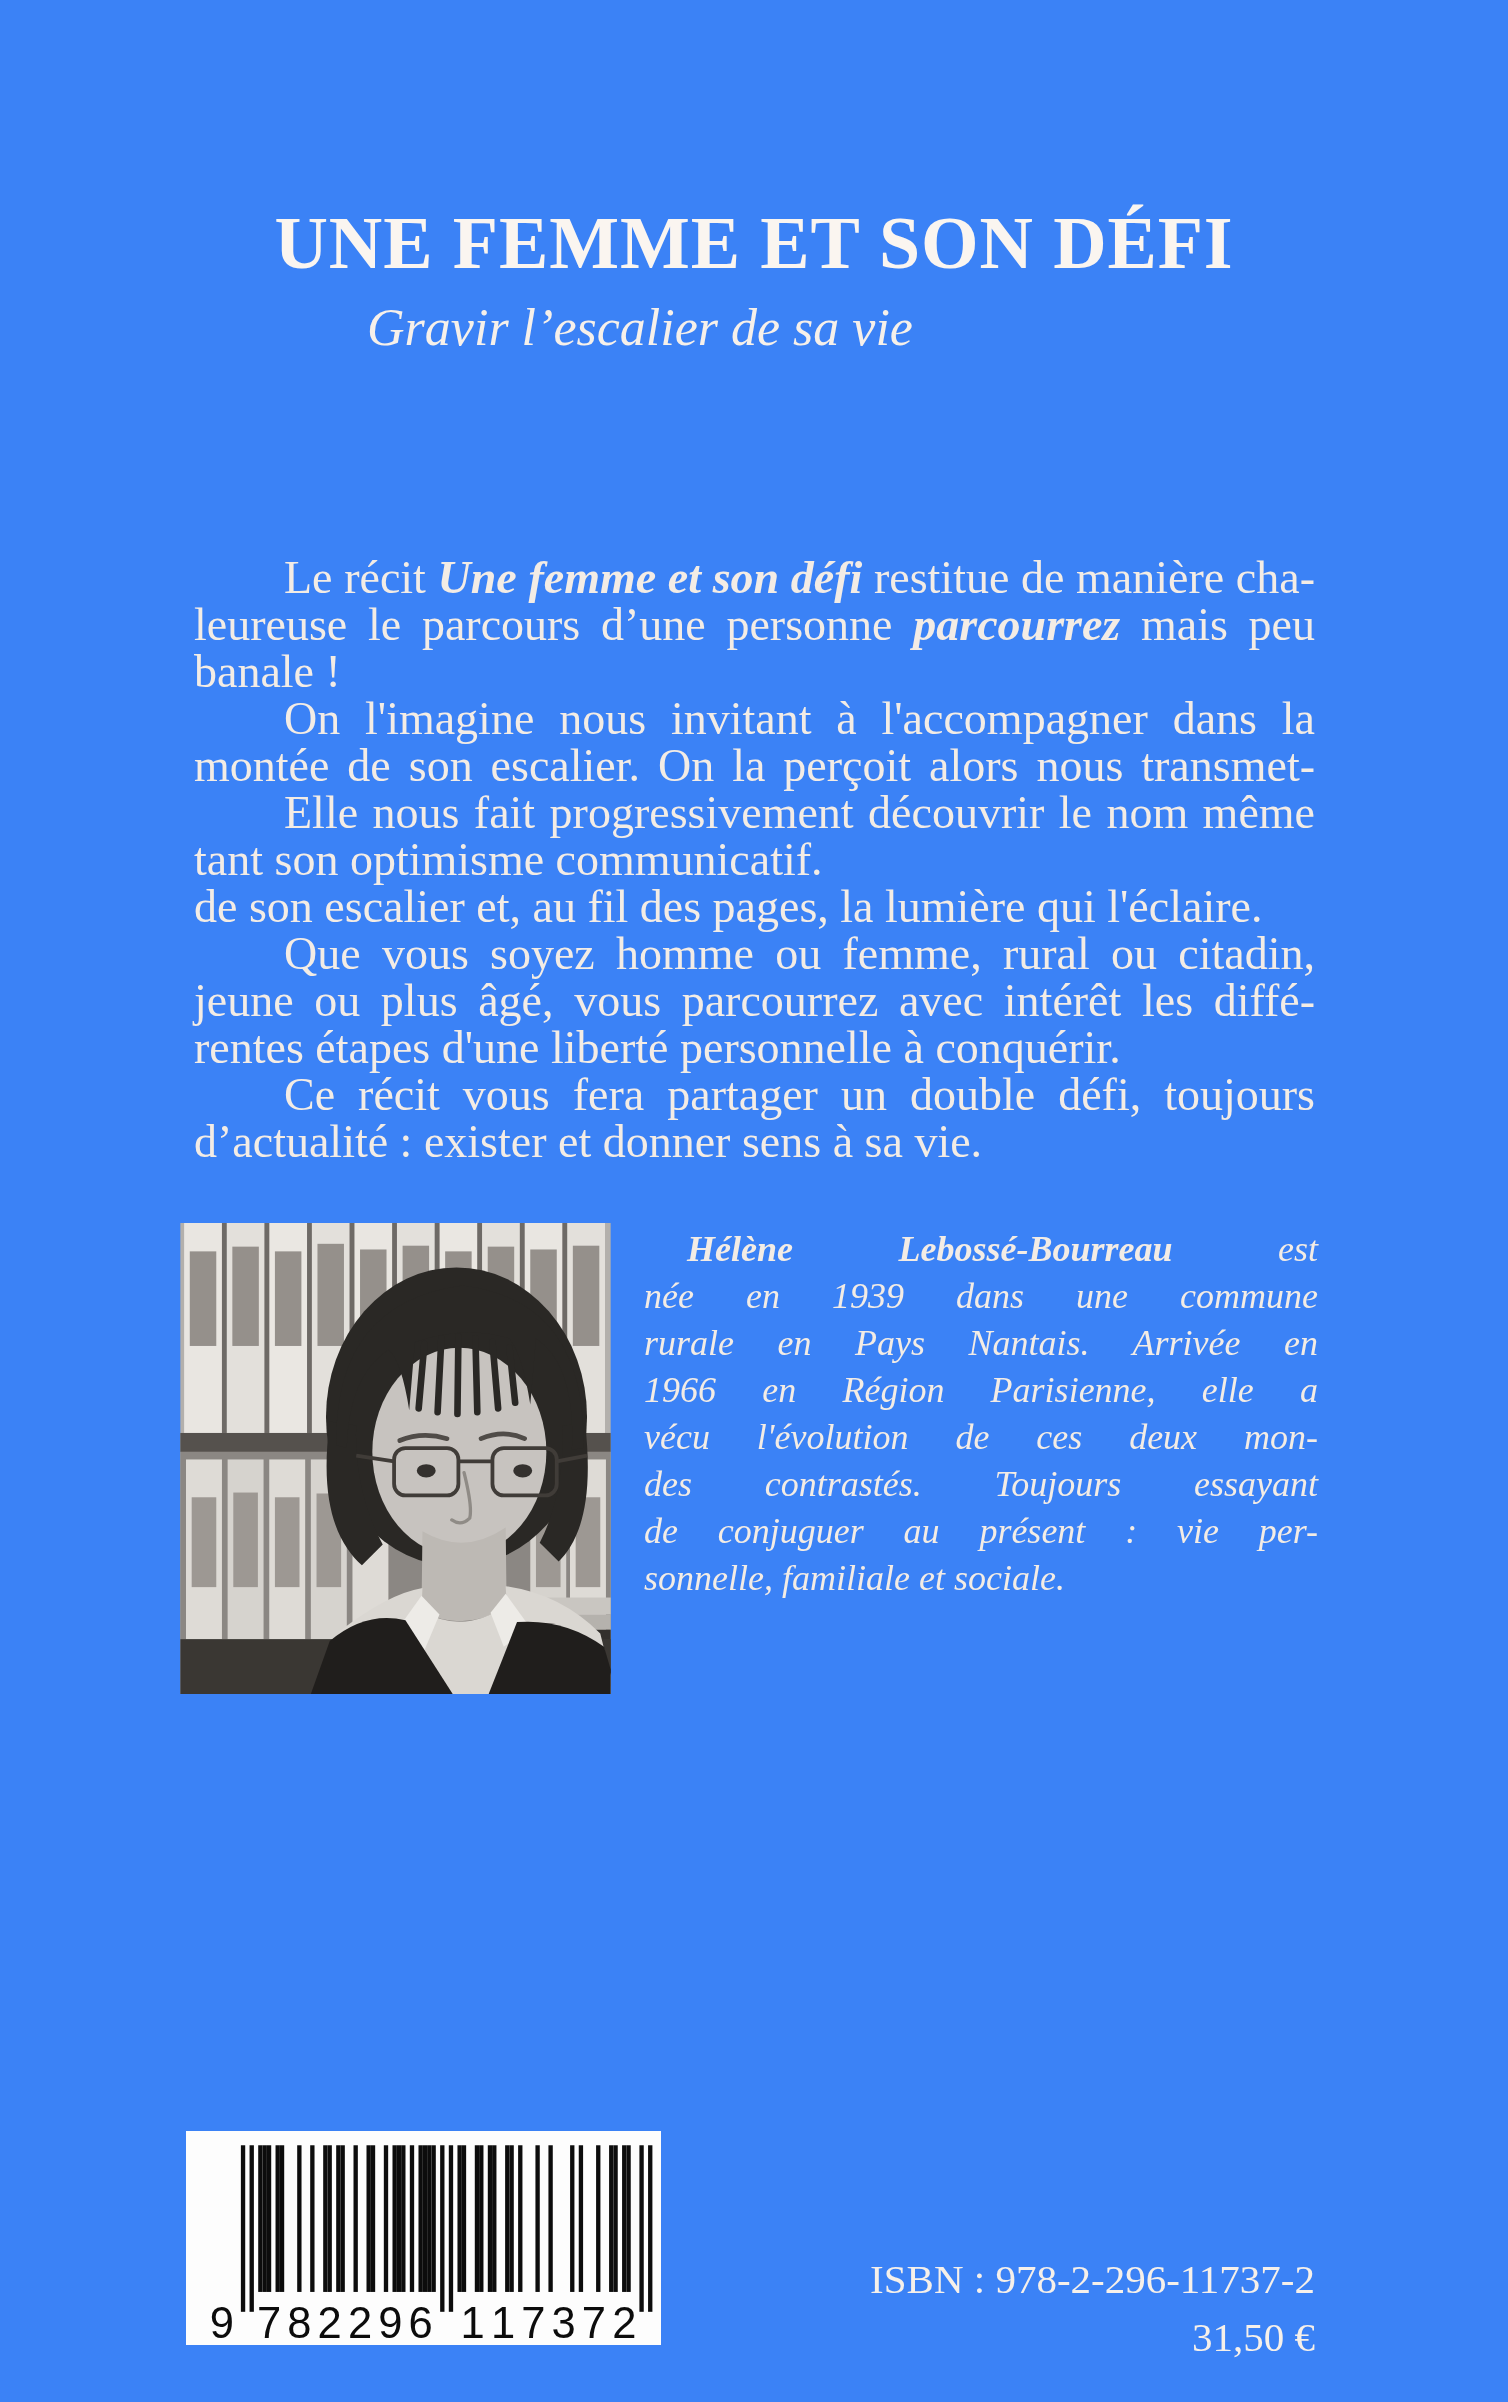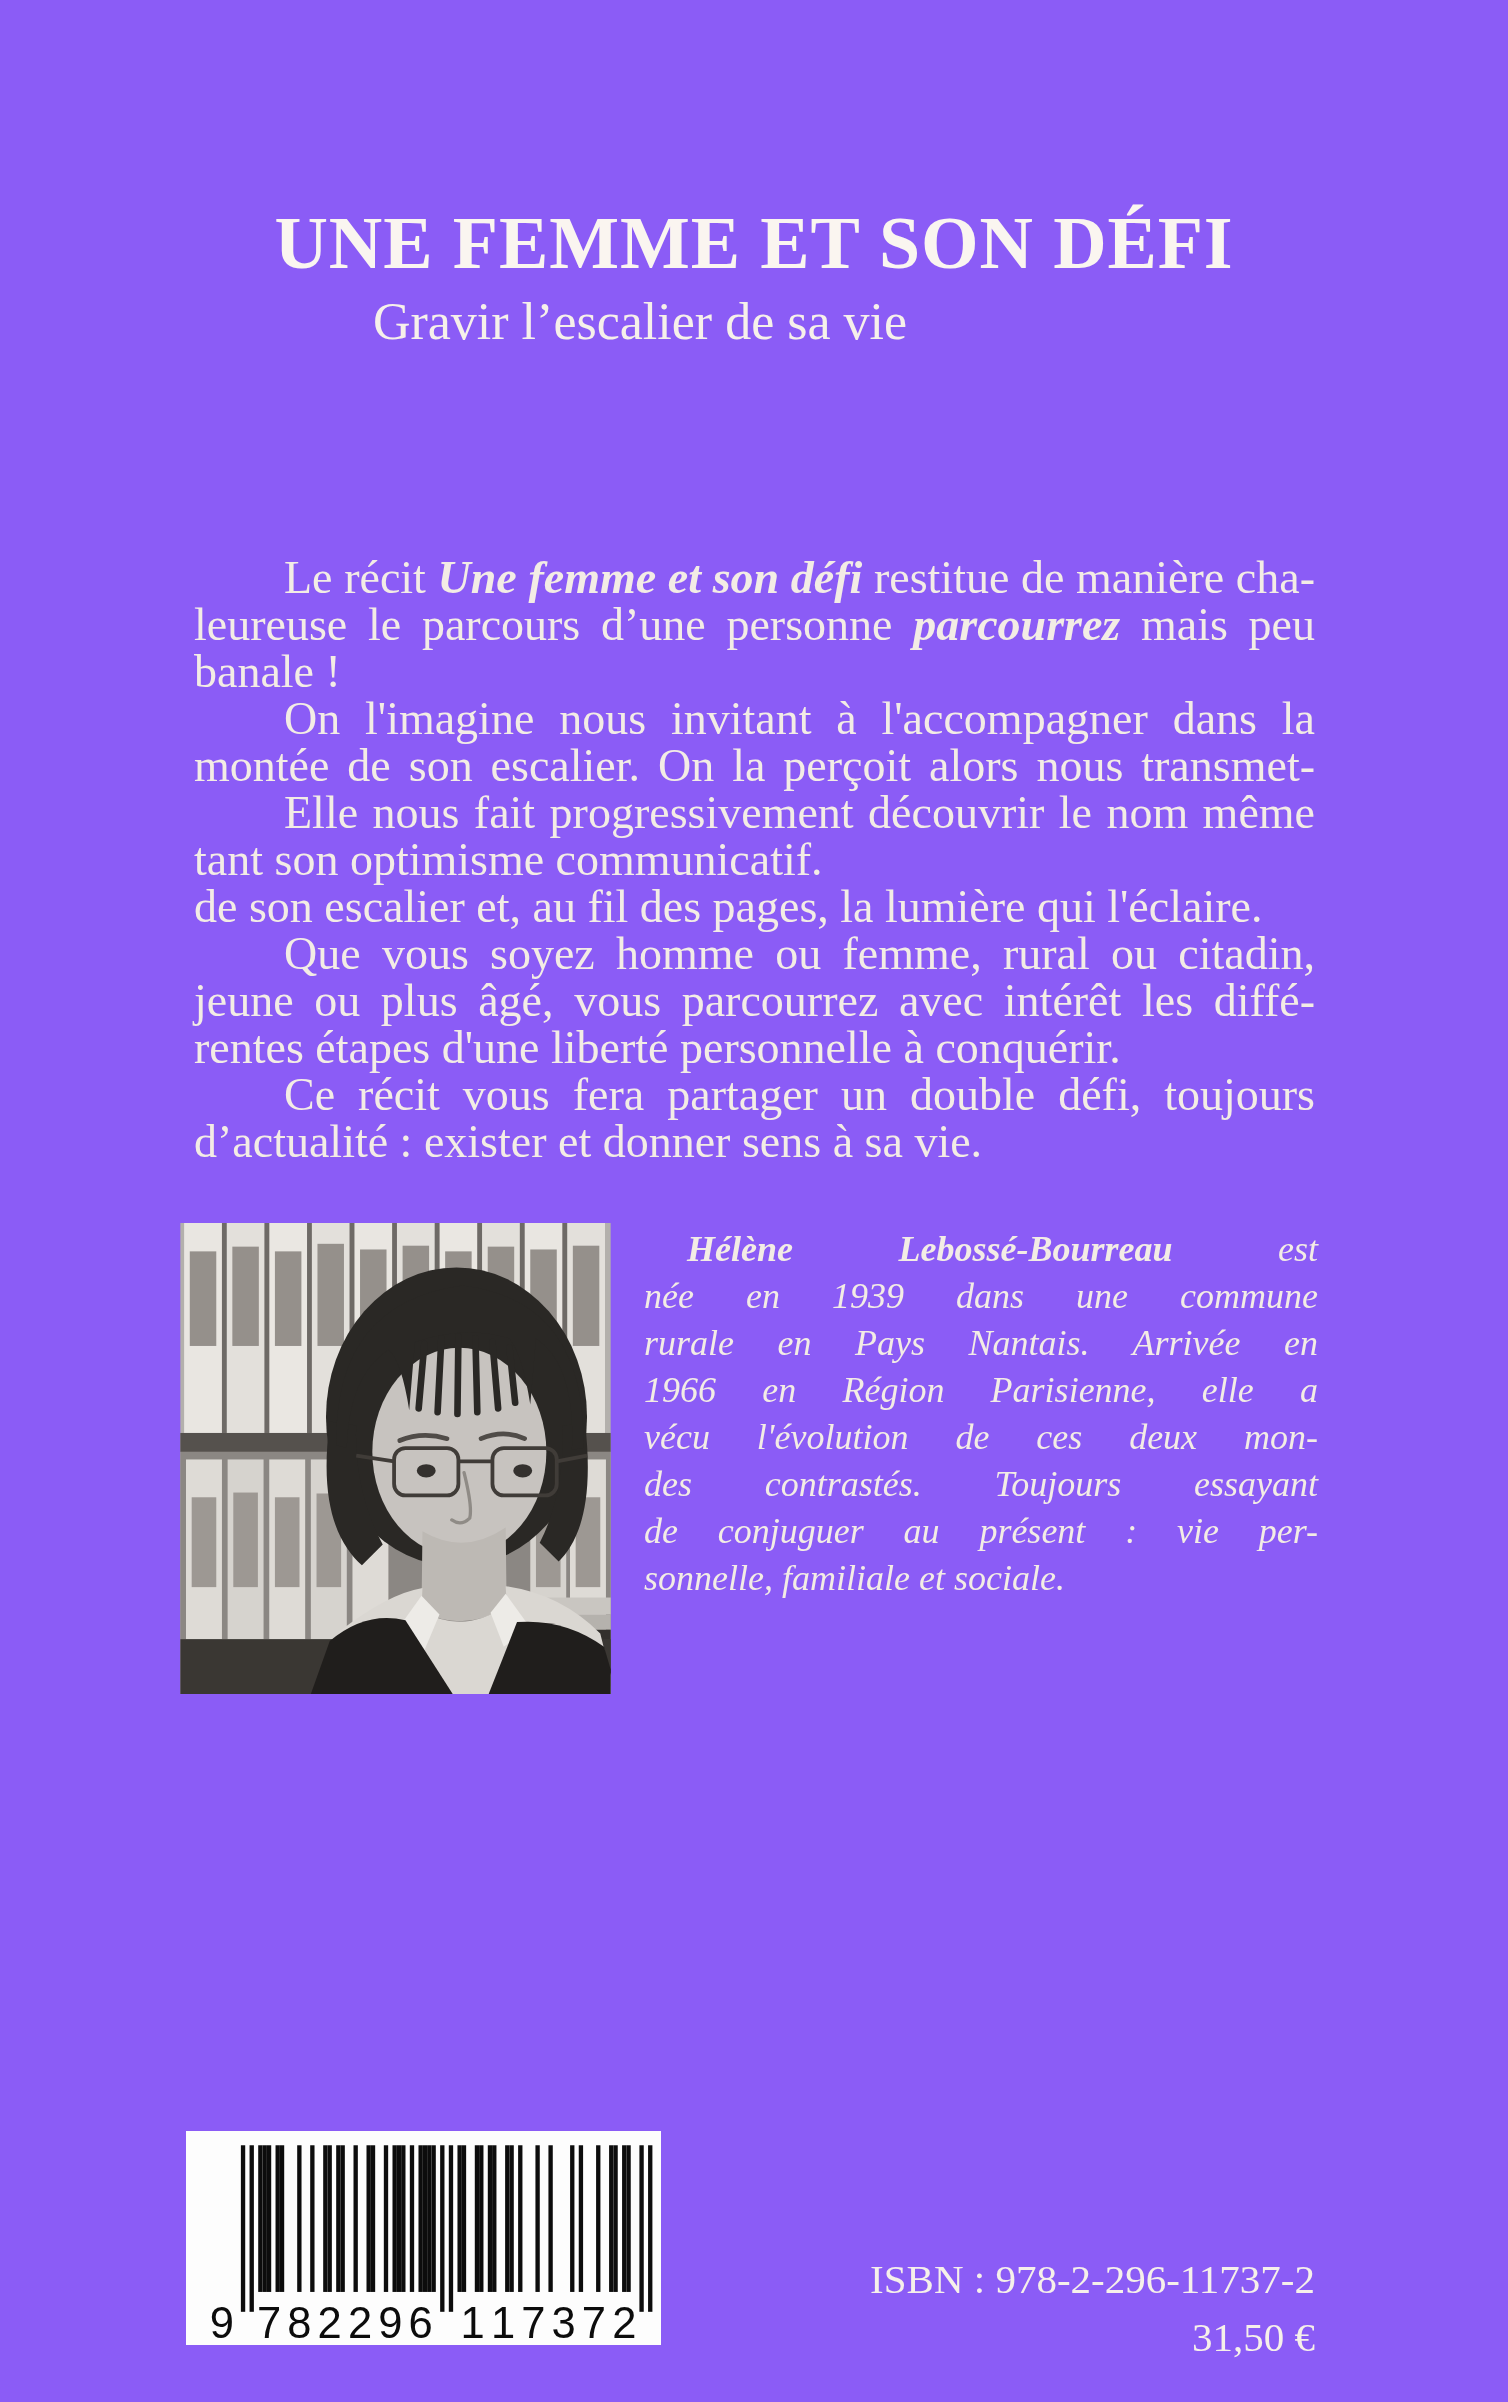--- a/index.html
+++ b/index.html
@@ -1,33 +1,33 @@
 <!DOCTYPE html>
 <html lang="fr" style="font-size:15px"><head>
 <meta charset="utf-8">
 <style>
   html, body { margin: 0; padding: 0; background: #9C1013; }
   .cover {
     position: relative;
     width: 1508px; height: 2403px;
-    background: #8b5cf6;
+    background: #3b82f6;
     font-family: "Liberation Serif", serif;
     color: #F3ECE5;
     overflow: hidden;
   }
   .title {
     position: absolute; left: 0; top: 201px; width: 1508px;
     text-align: center;
     font-size: 74px; font-weight: bold; letter-spacing: 0.9px;
     color: #FAF5F0;
   }
   .subtitle {
-    position: absolute; left: 0; top: 292px; width: 1280px;
+    position: absolute; left: 0; top: 298px; width: 1280px;
     text-align: center;
-    font-size: 52px; 
+    font-size: 52px; font-style: italic;
     color: #F6F0EA;
   }
   .synopsis {
     position: absolute; left: 194px; top: 554px; width: 1121px;
     font-size: 46px; line-height: 47px;
   }
   .bio {
     position: absolute; left: 644px; top: 1226px; width: 674px;
     font-size: 36px; line-height: 47px; font-style: italic;
   }

